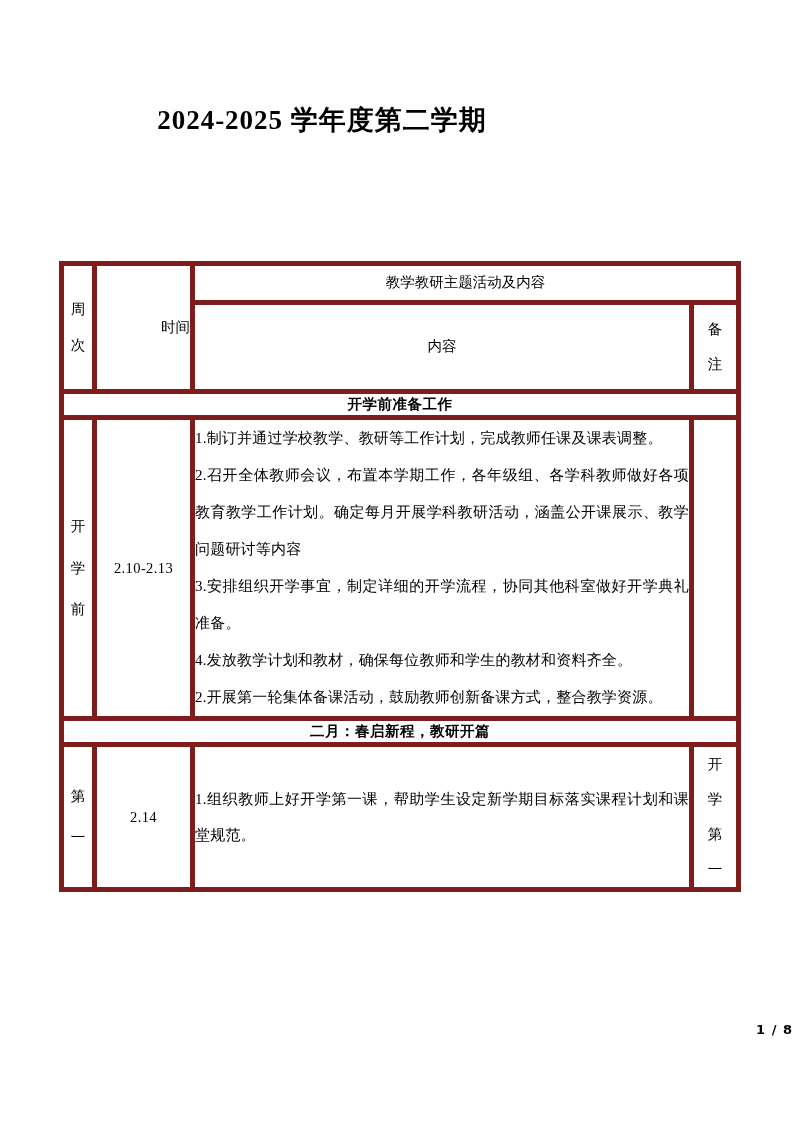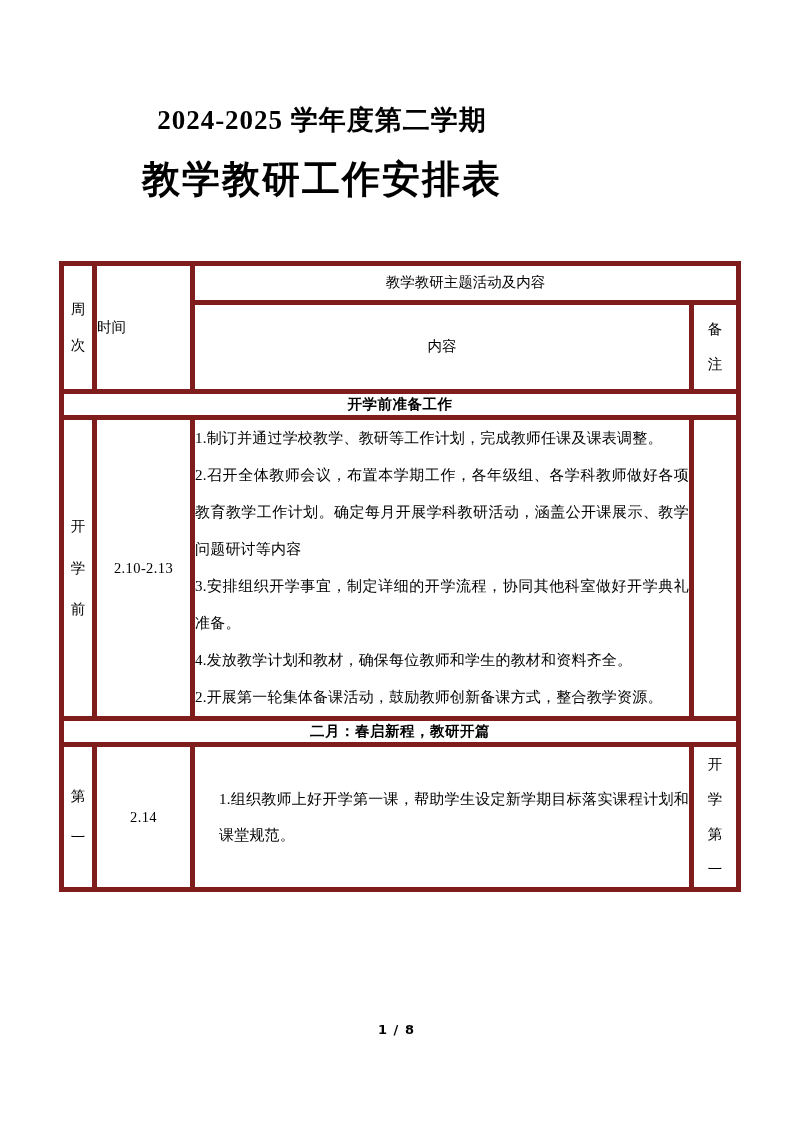--- a/index.html
+++ b/index.html
@@ -84,21 +84,21 @@
   }
   .vert span {
     display: block;
     padding: 7px 0;
   }
   .vert.tight span {
     padding: 10px 0;
   }
 
   .hdr-center {
-    text-align: left;
+    text-align: right;
     font-size: 15.5px;
     padding: 6px 4px;
   }
   .hdr-span-title {
     text-align: center;
     font-size: 15.5px;
     padding: 9px 4px;
     height: 34px;
   }
   .hdr-content-label {
@@ -132,48 +132,46 @@
     margin: 0;
     font-size: 15px;
     line-height: 37px;
     letter-spacing: 0.2px;
     text-align: justify;
     text-justify: inter-ideograph;
   }
 
   .content-cell.short p {
     line-height: 36px;
-    margin-left: 24px;
   }
 
   .row-lastpartial td {
     height: 76px;
   }
 
   
   .footer {
     position: absolute;
     left: 0;
     top: 1022px;
     width: 793px;
-    text-align: center;
+    text-align: right;
     font-family: "DejaVu Sans", "Liberation Sans", sans-serif;
     font-size: 13px;
     font-weight: 700;
     letter-spacing: 1px;
   }
 </style>
 </head>
 <body>
 
 <div class="page">
 
   <div class="title-block">
     <div class="title-line-1">2024-2025 学年度第二学期</div>
-    <div class="title-line-2">教学教研工作安排表</div>
   </div>
 
   <div class="sheet">
     <table class="grid">
       <colgroup>
         <col class="c-week">
         <col class="c-time">
         <col class="c-content">
         <col class="c-note">
       </colgroup>

